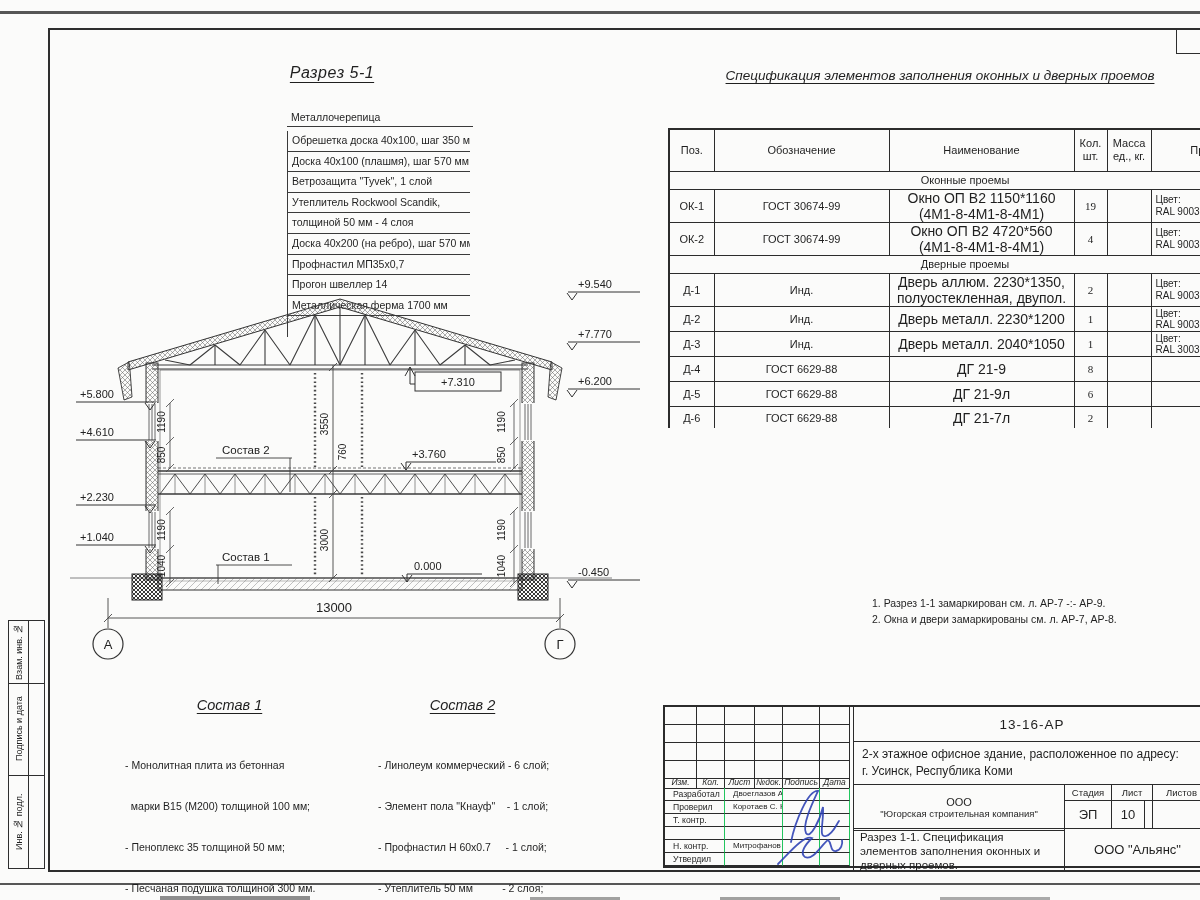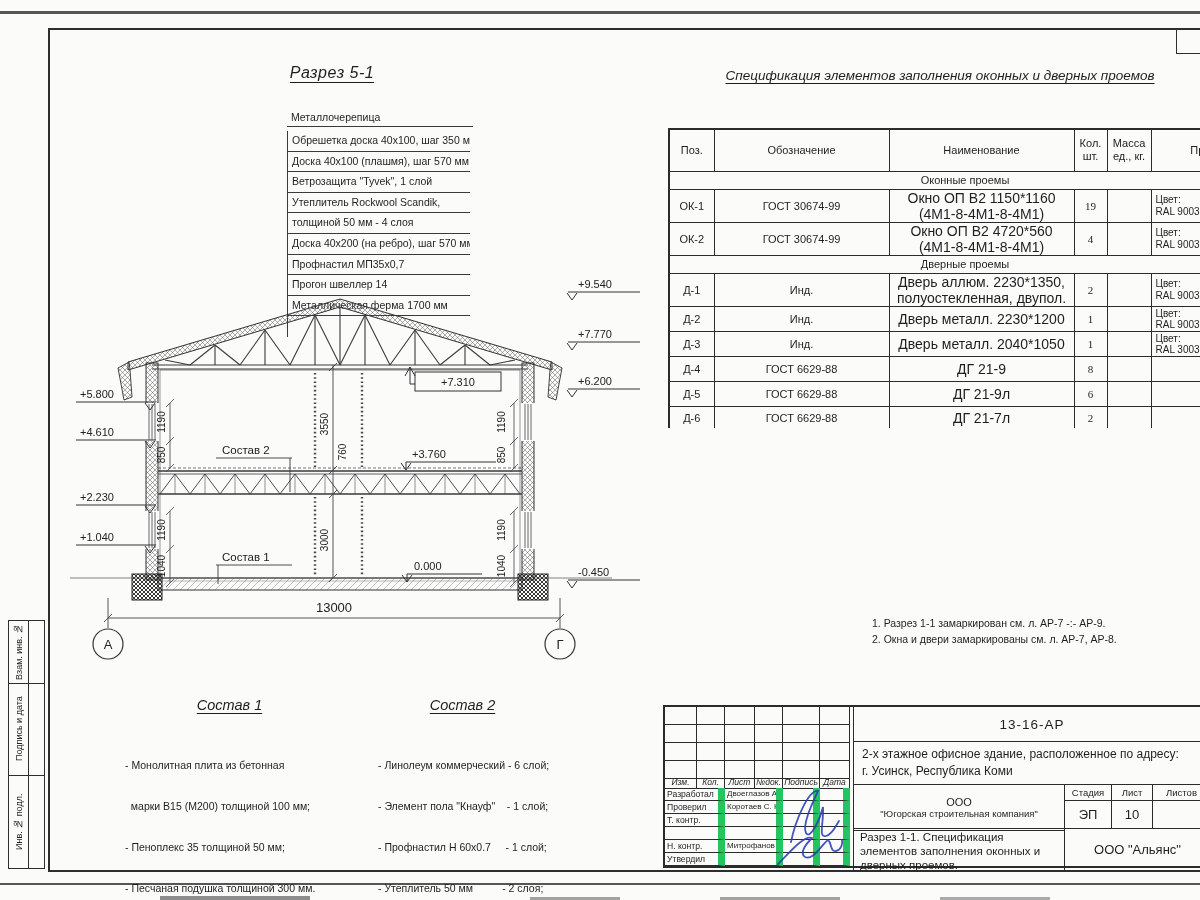--- a/index.html
+++ b/index.html
@@ -40,22 +40,22 @@
   .note-cell div{font-size:10px;line-height:1.15;padding-left:4px;white-space:nowrap;}
   
   .tb{border:2px solid #2b2b2b;}
   .tb .cell{position:absolute;border:1px solid #2b2b2b;box-sizing:border-box;}
   .revgrid{display:grid;grid-template-columns:32px 28px 30px 28px 37px 30px;position:absolute;}
   .revgrid div{border-right:1px solid #2b2b2b;border-bottom:1px solid #2b2b2b;height:17px;}
   .hdrrow{display:grid;grid-template-columns:32px 28px 30px 28px 37px 30px;position:absolute;}
   .hdrrow div{border-right:1px solid #2b2b2b;border-bottom:1px solid #2b2b2b;height:13px;font-size:8.5px;
               display:flex;align-items:center;justify-content:center;overflow:hidden;white-space:nowrap;}
   .rolerow{display:flex;position:absolute;height:13px;}
-  .rolerow div{border-right:7px solid #22c55e;border-bottom:1px solid #2b2b2b;font-size:8.6px;line-height:12px;
-               padding-left:2px;white-space:nowrap;overflow:hidden;box-sizing:border-box;}
+  .rolerow div{border-right:1px solid #22c55e;border-bottom:1px solid #2b2b2b;font-size:8.6px;line-height:12px;
+               padding-left:8px;white-space:nowrap;overflow:hidden;box-sizing:border-box;}
   .ctr{display:flex;align-items:center;justify-content:center;text-align:center;}
   svg text{font-family:"Liberation Sans",sans-serif;fill:#222;}
   .dimtxt{font-size:10px;}
   .elevtxt{font-size:11px;}
 </style>
 </head>
 <body>
 
 <div class="abs scanline" style="left:0;top:11;width:1200px;height:3px;top:11px;"></div>
 <div class="abs scanline" style="left:0;top:883px;width:1200px;height:2px;"></div>
@@ -398,21 +398,21 @@
             <div class="nm">ДГ 21-7л</div>
           </td>
       <td class="qty">2</td>
       <td></td>
       <td class="note-cell"></td>
     </tr>
   </tbody>
     </table>
 </div>
 
-<div class="abs notes" style="left:872px;top:596px;margin-top:20px;">
+<div class="abs notes" style="left:872px;top:596px;">
   <div>1. Разрез 1-1 замаркирован см. л. АР-7 -:- АР-9.</div>
   <div>2. Окна и двери замаркированы см. л. АР-7, АР-8.</div>
 </div>
 
 <div class="abs tb" style="left:663px;top:705px;width:545px;height:163px;box-sizing:border-box;">
 
   <div class="revgrid" style="left:0;top:0;">
     <div></div>
       <div></div>
       <div></div>
@@ -501,21 +501,21 @@
   </div>
   <div class="cell ctr" style="left:446px;top:77px;width:42px;height:17px;font-size:9.5px;">
     <span>Лист</span>
   </div>
   <div class="cell ctr" style="left:487px;top:77px;width:58px;height:17px;font-size:9.5px;border-right:none;">
     <span>Листов</span>
   </div>
   <div class="cell ctr" style="left:399px;top:93px;width:48px;height:29px;font-size:13px;">
     <span>ЭП</span>
   </div>
-  <div class="cell ctr" style="left:446px;top:93px;width:42px;height:29px;font-size:13px;">
+  <div class="cell ctr" style="left:446px;top:93px;width:34px;height:29px;font-size:13px;">
     <span>10</span>
   </div>
   <div class="cell ctr" style="left:487px;top:93px;width:58px;height:29px;font-size:13px;border-right:none;">
     <span></span>
   </div>
   <div class="cell" style="left:188px;top:121px;width:212px;height:42px;border-left:1.5px solid #2b2b2b;border-bottom:none;font-size:11.5px;line-height:1.2;padding:2px 0 0 6px;">
     <div>Разрез 1-1. Спецификация</div>
     <div>элементов заполнения оконных и</div>
     <div>дверных проемов.</div>
   </div>

